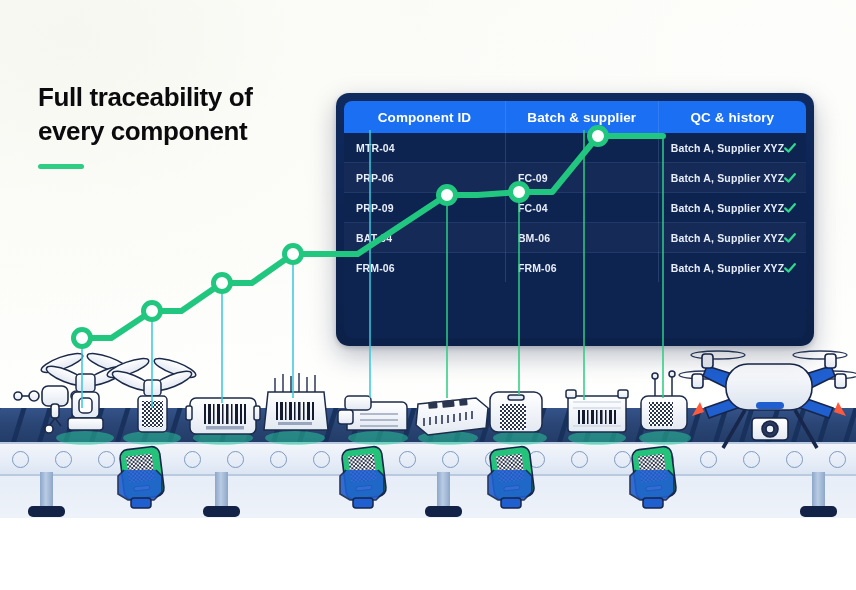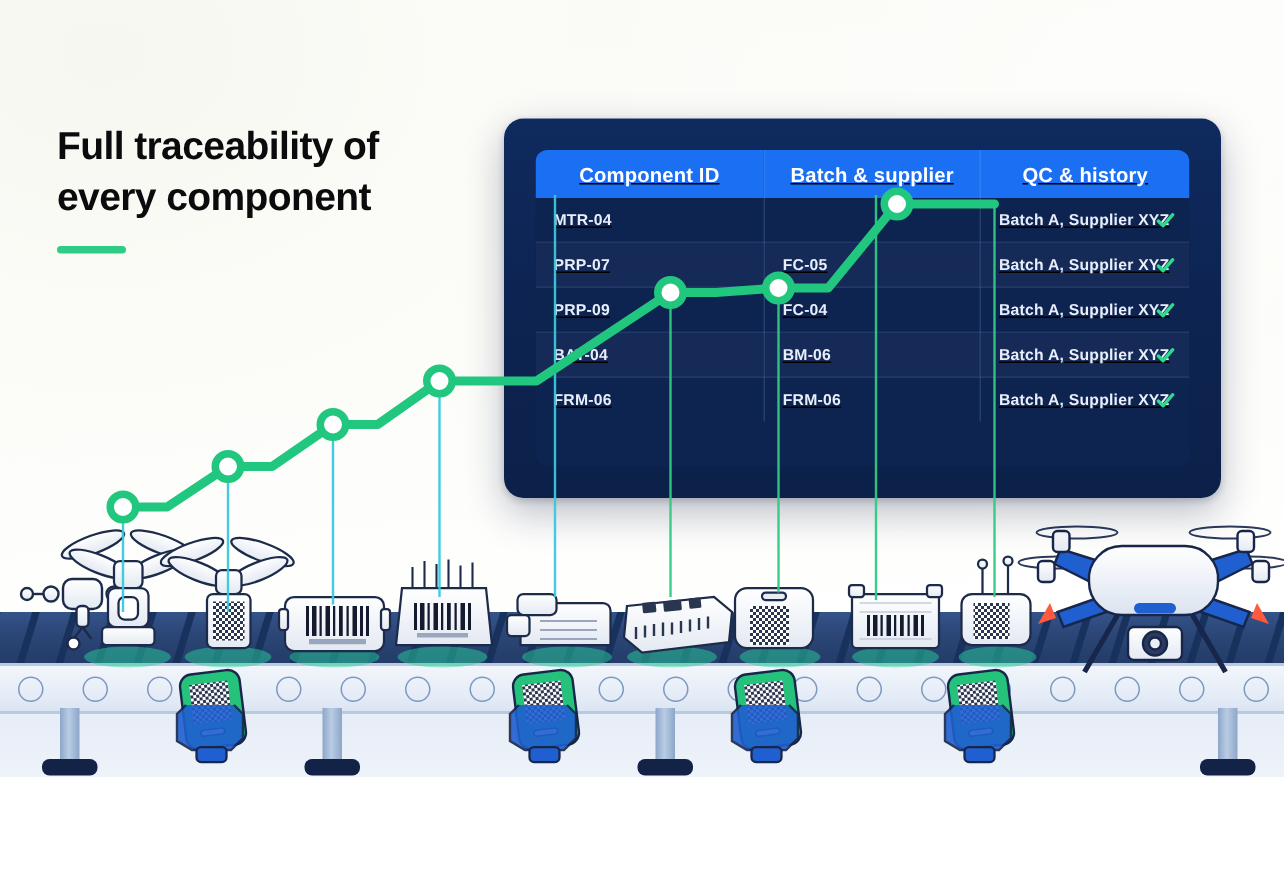--- a/index.html
+++ b/index.html
@@ -24,28 +24,27 @@
   }
   #headline .accent-rule{
     margin-top:16px;width:46px;height:5px;border-radius:3px;background:#2ecc84;
   }
 
   
   #chart{position:absolute;left:0;top:0;width:856px;height:590px;pointer-events:none;}
 
   
   #card{
-    position:absolute;left:336px;top:79px;width:478px;height:253px;
+    position:absolute;left:336px;top:93px;width:478px;height:253px;
     background:linear-gradient(180deg,#0f2a5e 0%,#0d2350 55%,#0c2149 100%);
     border-radius:13px;
     box-shadow:0 10px 26px rgba(10,25,60,0.28), 0 2px 5px rgba(10,25,60,0.2);
     overflow:hidden;
-    padding:21px;
+    padding:8px;
     box-sizing:border-box;
-    text-decoration:underline;
   }
   #card-inner{position:relative;width:100%;height:100%;border-radius:8px;overflow:hidden;
     background:#0d2350;}
   table.grid{border-collapse:collapse;width:100%;table-layout:fixed;}
   table.grid th{
     background:#1a6ff2;color:#ffffff;font-size:13.5px;font-weight:bold;
     height:30px;text-align:center;letter-spacing:0.1px;
     border-right:1px solid rgba(255,255,255,0.10);
   }
   table.grid th:last-child{border-right:none;}
@@ -412,22 +411,22 @@
           </thead>
         <tbody id="tbody">
             <tr>
               <td>MTR-04</td>
               <td></td>
               <td class="qc-cell">Batch A, Supplier XYZ<svg class="tick" viewBox="0 0 16 16">
                   <path d="M2.5 8.4 L6.2 12 L13.5 3.6" fill="none" stroke="#2fd98c" stroke-width="2.6" stroke-linecap="round" stroke-linejoin="round"></path>
                 </svg></td>
             </tr>
             <tr class="alt">
-              <td>PRP-07</td>
-              <td>FC-05</td>
+              <td>PRP-06</td>
+              <td>FC-09</td>
               <td class="qc-cell">Batch A, Supplier XYZ<svg class="tick" viewBox="0 0 16 16">
                   <path d="M2.5 8.4 L6.2 12 L13.5 3.6" fill="none" stroke="#2fd98c" stroke-width="2.6" stroke-linecap="round" stroke-linejoin="round"></path>
                 </svg></td>
             </tr>
             <tr>
               <td>PRP-09</td>
               <td>FC-04</td>
               <td class="qc-cell">Batch A, Supplier XYZ<svg class="tick" viewBox="0 0 16 16">
                   <path d="M2.5 8.4 L6.2 12 L13.5 3.6" fill="none" stroke="#2fd98c" stroke-width="2.6" stroke-linecap="round" stroke-linejoin="round"></path>
                 </svg></td>

